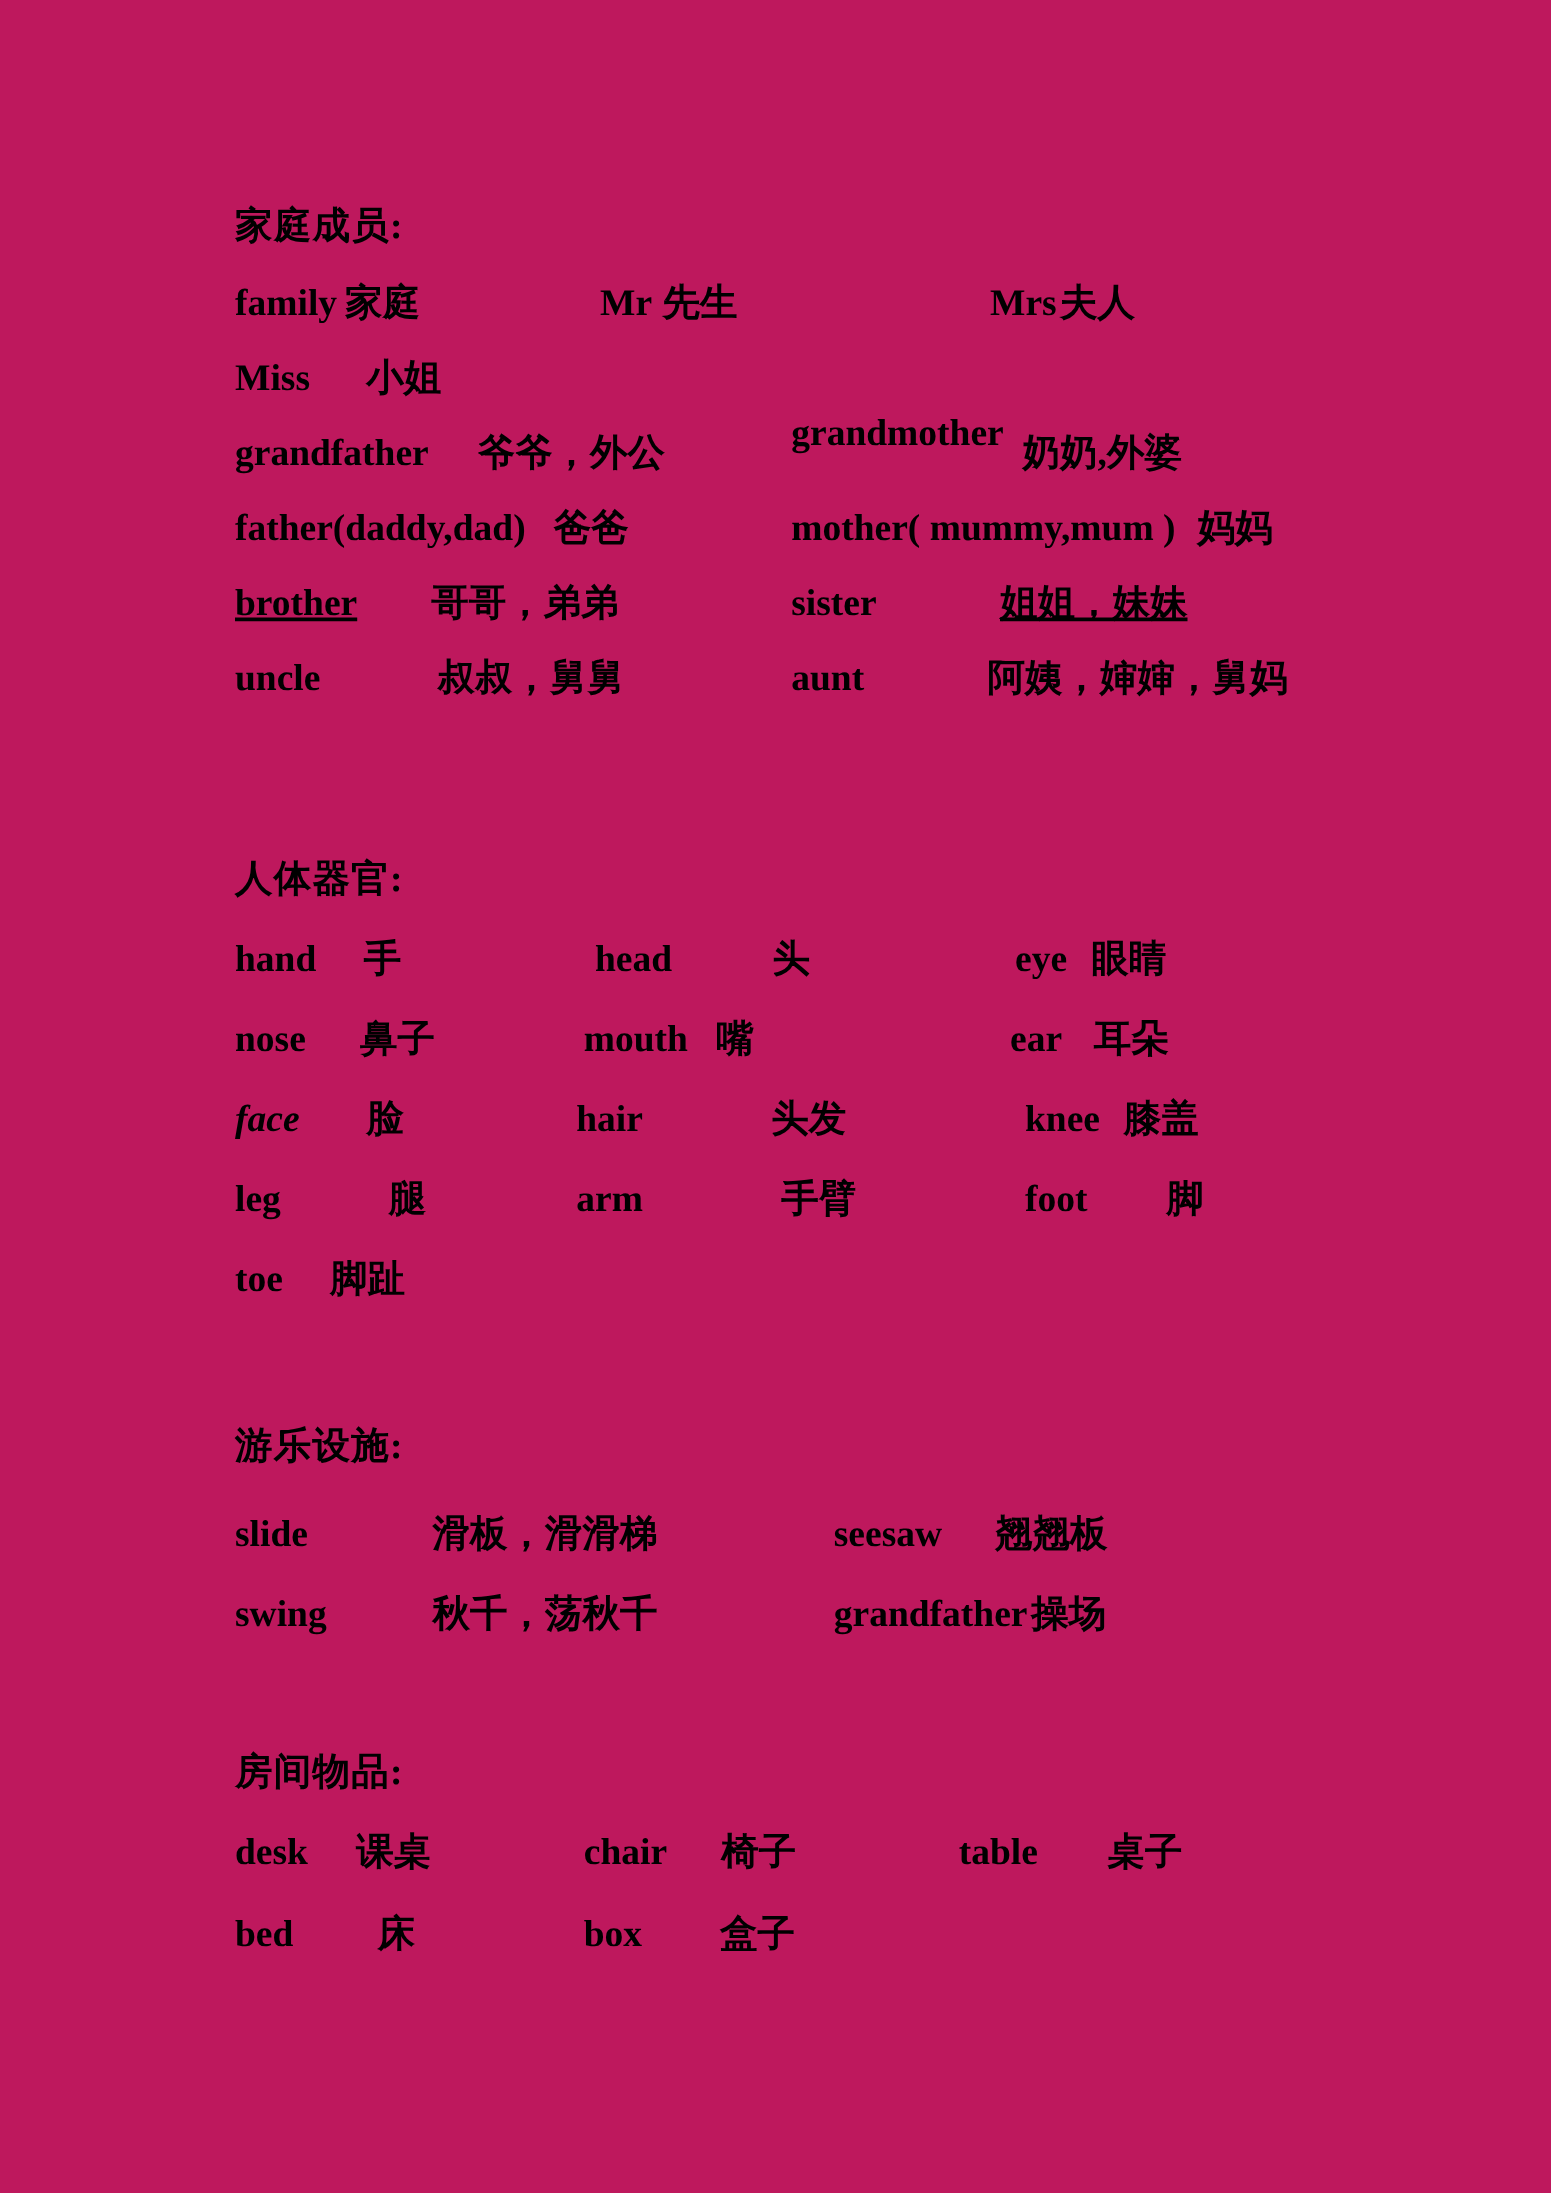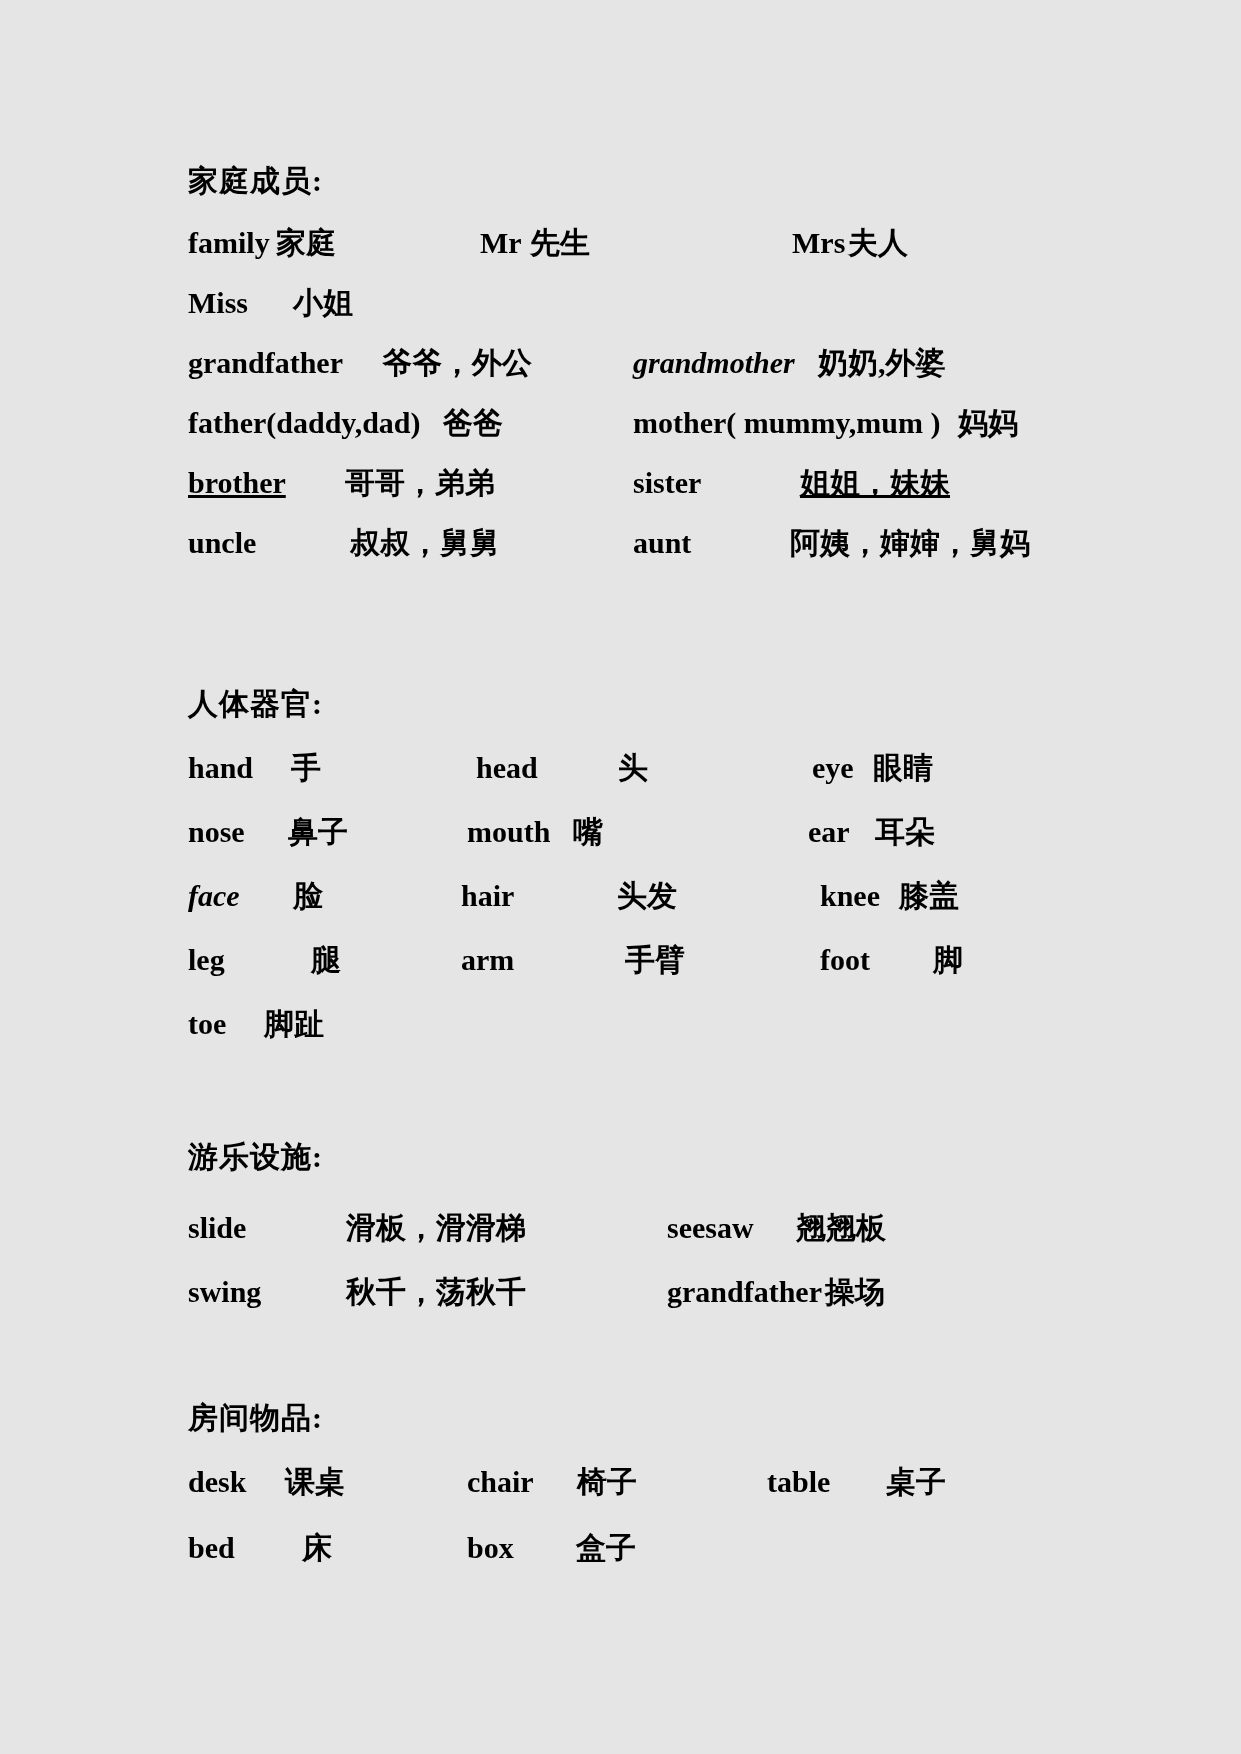--- a/index.html
+++ b/index.html
@@ -6,21 +6,21 @@
   body {
     width: 1241px;
     height: 1754px;
     background: #ffffff;
     font-family: "Liberation Serif", "DejaVu Serif", serif;
   }
   .page {
     position: relative;
     width: 1241px;
     height: 1754px;
-    background: #e5e5e5;
+    background: #be185d;
     overflow: hidden;
   }
   .frag {
     position: absolute;
     font-size: 30px;
     font-weight: bold;
     color: #000000;
     line-height: 38px;
     white-space: pre;
   }
@@ -39,21 +39,21 @@
     <span class="frag" style="left:480px; top:224px;">Mr</span>
     <span class="frag" style="left:530px; top:224px;">先生</span>
     <span class="frag" style="left:792px; top:224px;">Mrs</span>
     <span class="frag" style="left:848px; top:224px;">夫人</span>
 
     <span class="frag" style="left:188px; top:284px;">Miss</span>
     <span class="frag" style="left:293px; top:284px;">小姐</span>
 
     <span class="frag" style="left:188px; top:344px;">grandfather</span>
     <span class="frag" style="left:382px; top:344px;">爷爷，外公</span>
-    <span class="frag" style="left:633px; top:344px;font-style:italic;">grandmother</span>
+    <span class="frag" style="left:633px; top:328px;">grandmother</span>
     <span class="frag" style="left:818px; top:344px;">奶奶,外婆</span>
 
     <span class="frag" style="left:188px; top:404px;">father(daddy,dad)</span>
     <span class="frag" style="left:443px; top:404px;">爸爸</span>
     <span class="frag" style="left:633px; top:404px;">mother( mummy,mum )</span>
     <span class="frag" style="left:958px; top:404px;">妈妈</span>
 
     <span class="frag" style="left:188px; top:464px;text-decoration:underline;">brother</span>
     <span class="frag" style="left:345px; top:464px;">哥哥，弟弟</span>
     <span class="frag" style="left:633px; top:464px;">sister</span>

